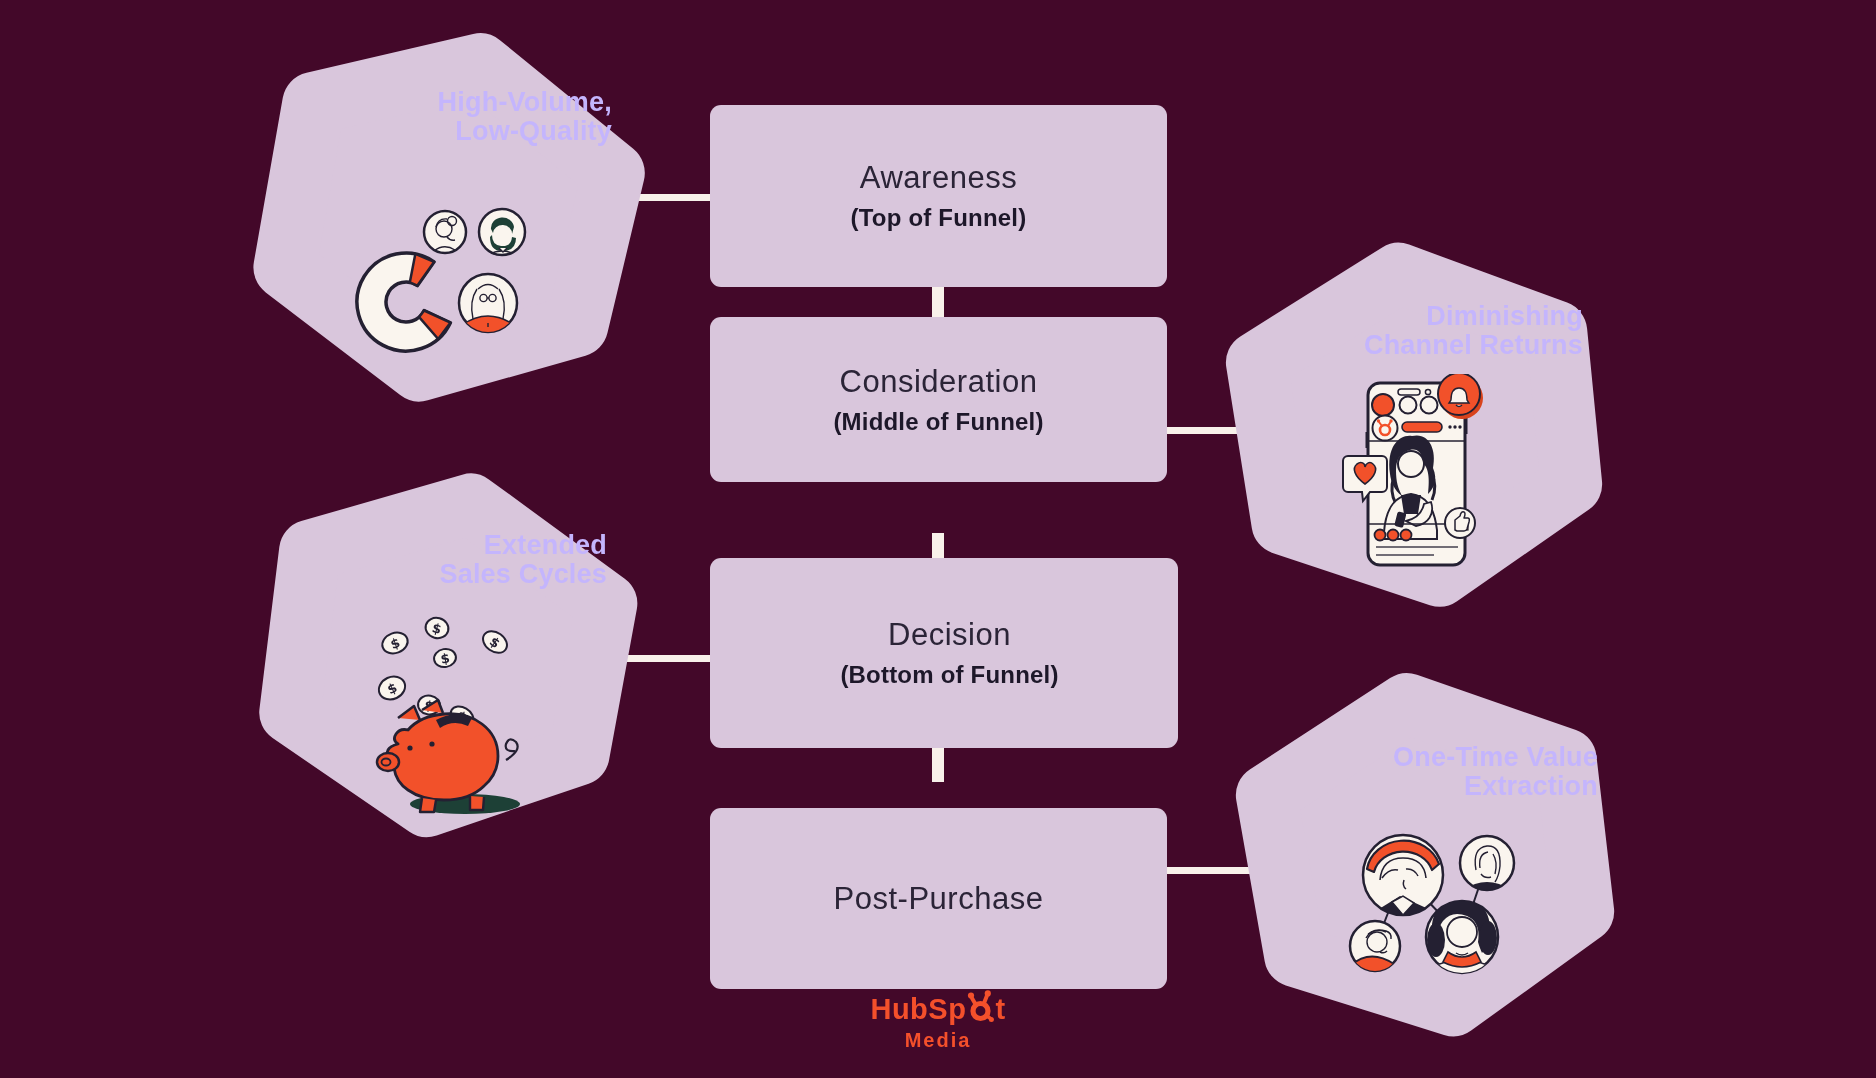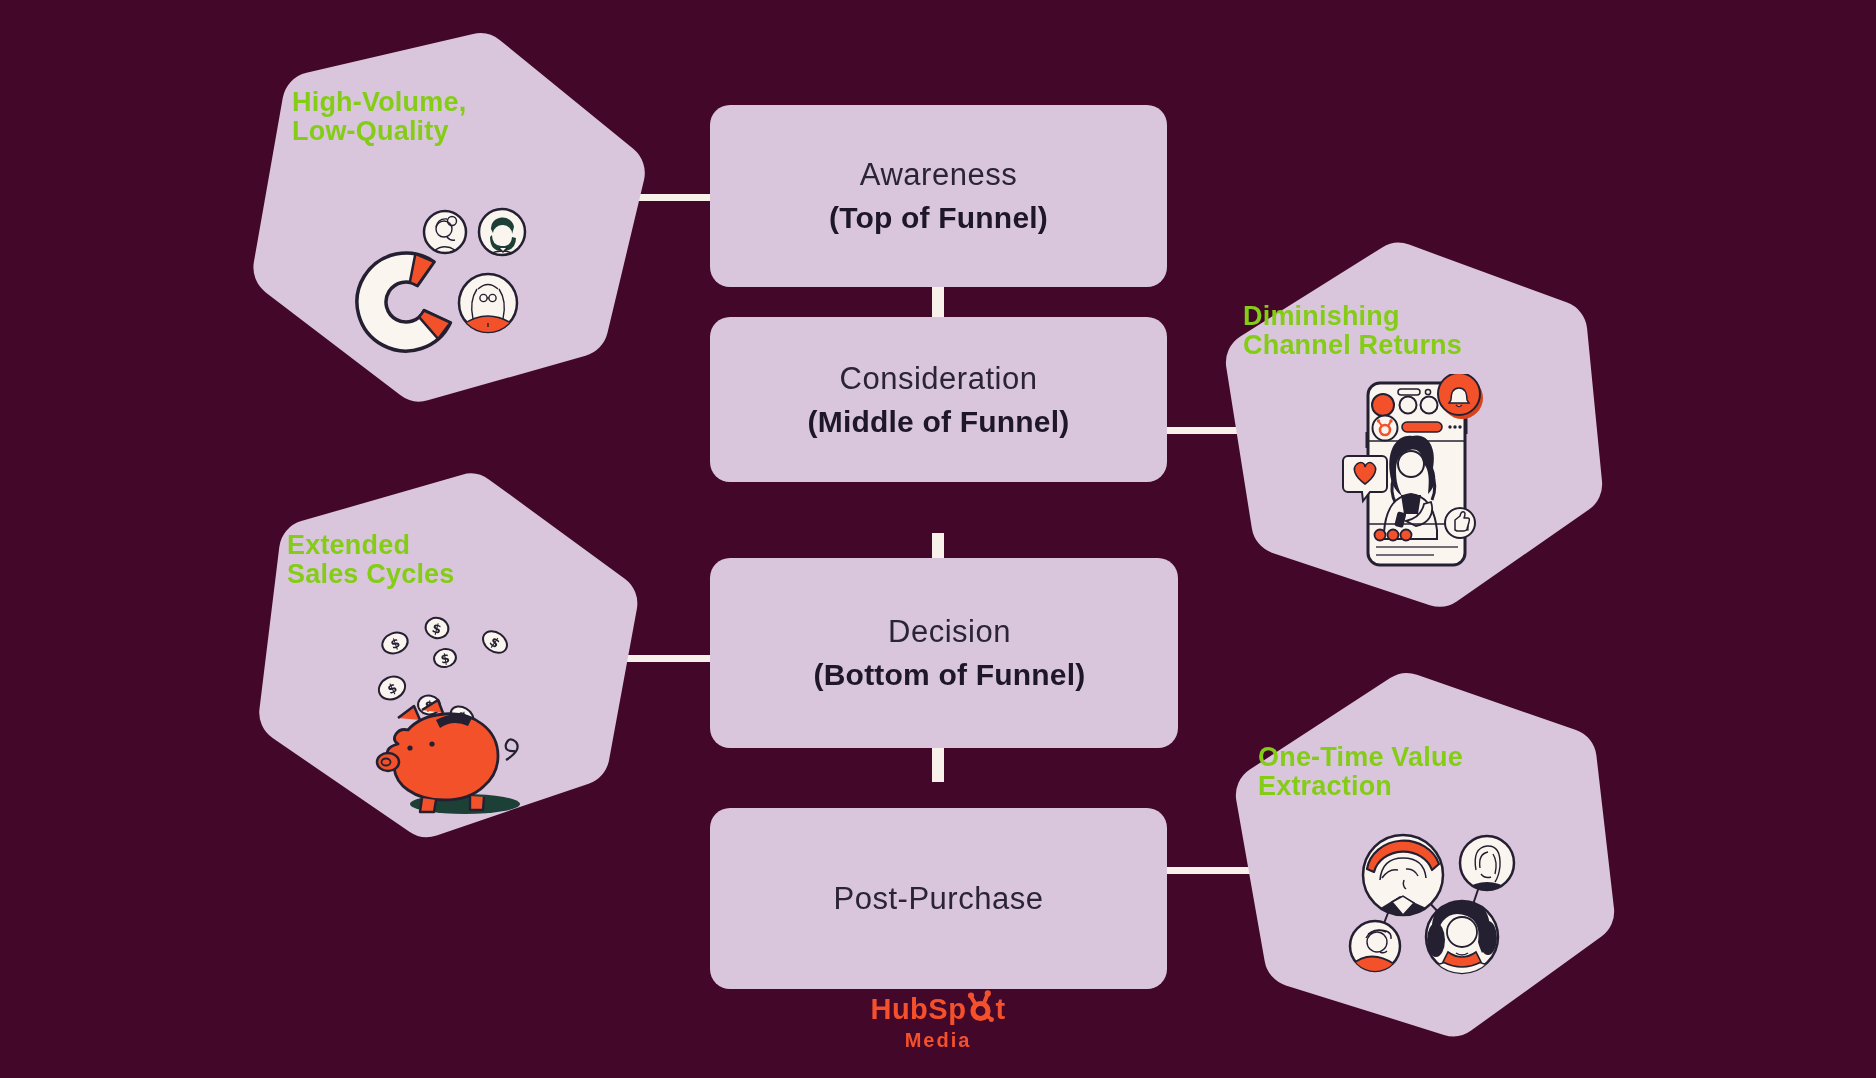--- a/index.html
+++ b/index.html
@@ -5,32 +5,32 @@
   html,body{margin:0;padding:0;background:#2a0519;}
   .canvas{
     position:relative;width:1876px;height:1078px;overflow:hidden;
     background:#430829;
     font-family:"Liberation Sans","DejaVu Sans",sans-serif;
   }
   
   .conn{position:absolute;background:#f8f1ea;z-index:1;}
   
   .stage{
-    position:absolute;left:710px;width:457px;background:#d9c6dc;border-radius:20px;
+    position:absolute;left:710px;width:457px;background:#d9c6dc;border-radius:11px;
     display:flex;flex-direction:column;align-items:center;justify-content:center;
     z-index:3;text-align:center;
   }
   .stage .l1{font-size:31px;font-weight:400;color:#2b2437;letter-spacing:.5px;}
-  .stage .l2{font-size:30px;font-weight:800;color:#1d1729;margin-top:8px;letter-spacing:.2px;}
+  .stage .l2{font-size:24px;font-weight:800;color:#1d1729;margin-top:8px;letter-spacing:.2px;}
   
   .hex{position:absolute;z-index:2;}
   .hex svg.shape{position:absolute;left:0;top:0;}
   .hex-title{
-    position:absolute;z-index:4;text-align:left;
-    font-size:27px;font-weight:800;color:#84cc16;line-height:29px;letter-spacing:.2px;
+    position:absolute;z-index:4;text-align:right;
+    font-size:27px;font-weight:800;color:#c4b5fd;line-height:29px;letter-spacing:.2px;
   }
   .illo{position:absolute;z-index:4;}
   
   .logo{position:absolute;left:788px;top:988px;width:300px;z-index:4;
     display:flex;flex-direction:column;align-items:center;}
   .logo .brand{display:flex;align-items:flex-end;color:#f4502b;font-weight:800;font-size:29px;letter-spacing:.5px;}
   .logo .brand svg{margin:0 1px 2px 1px;}
   .logo .media{color:#f4502b;font-weight:700;font-size:20px;letter-spacing:2px;margin-top:3px;}
 </style>
 </head>

